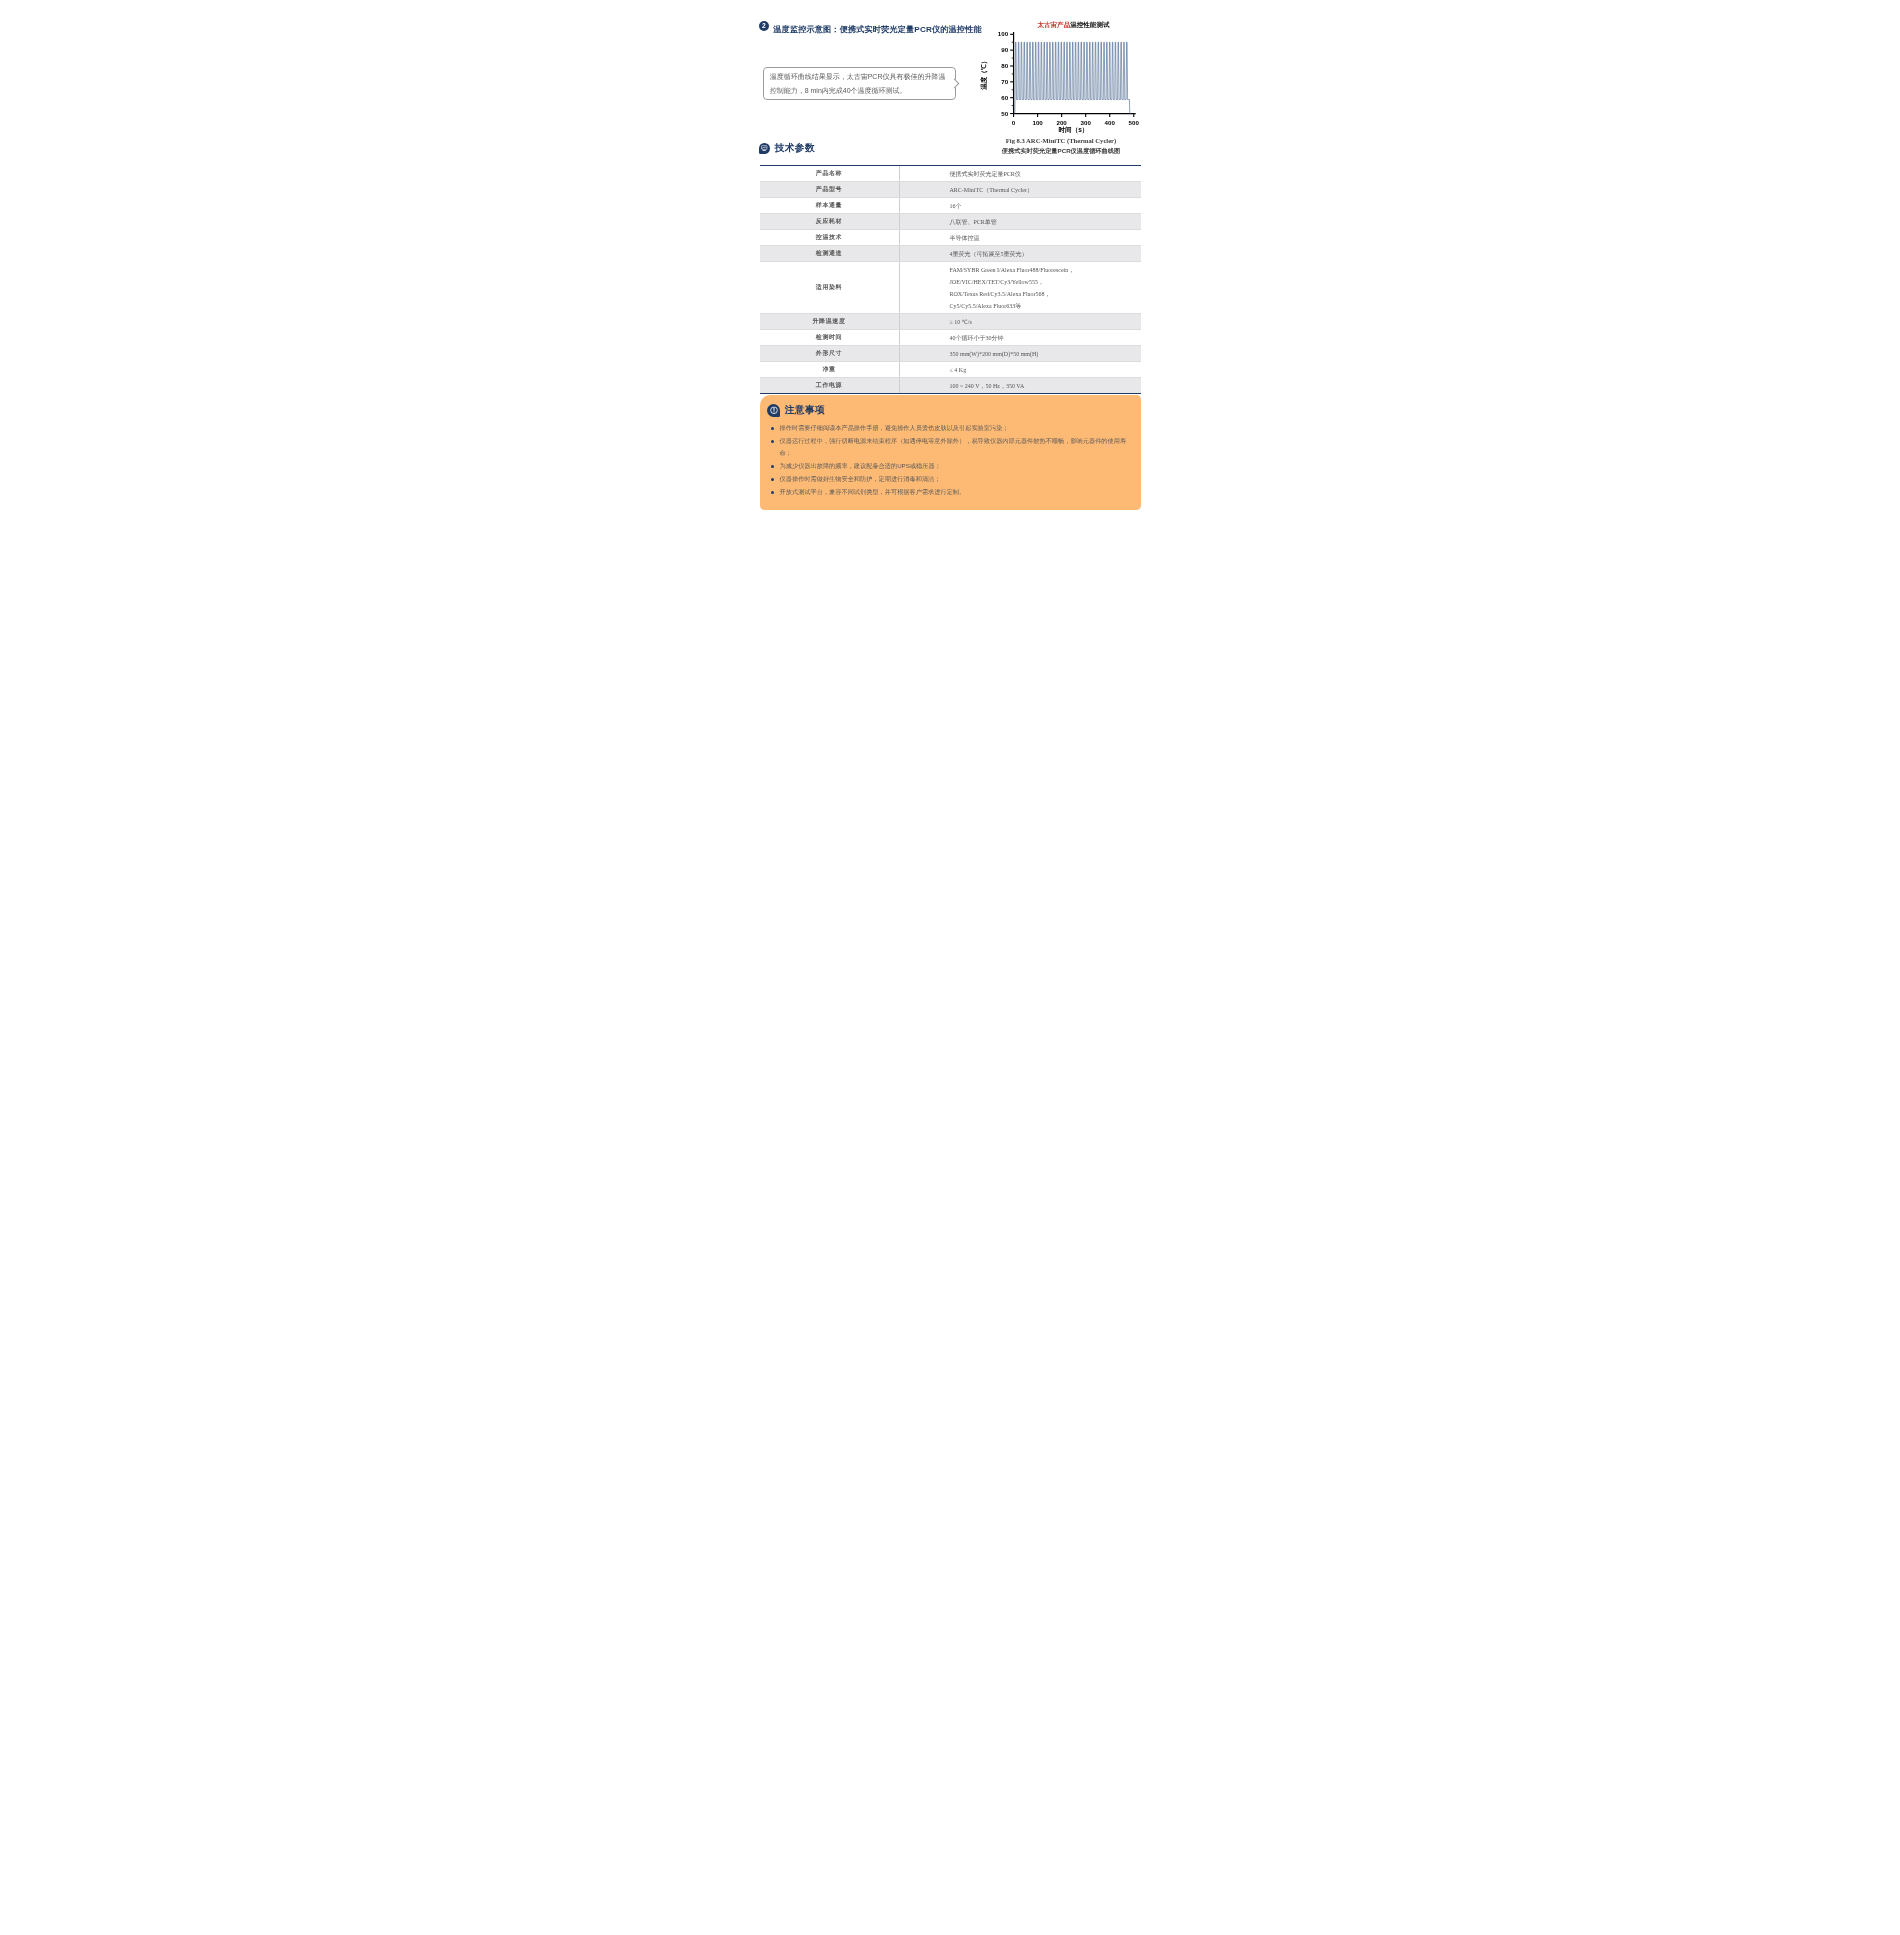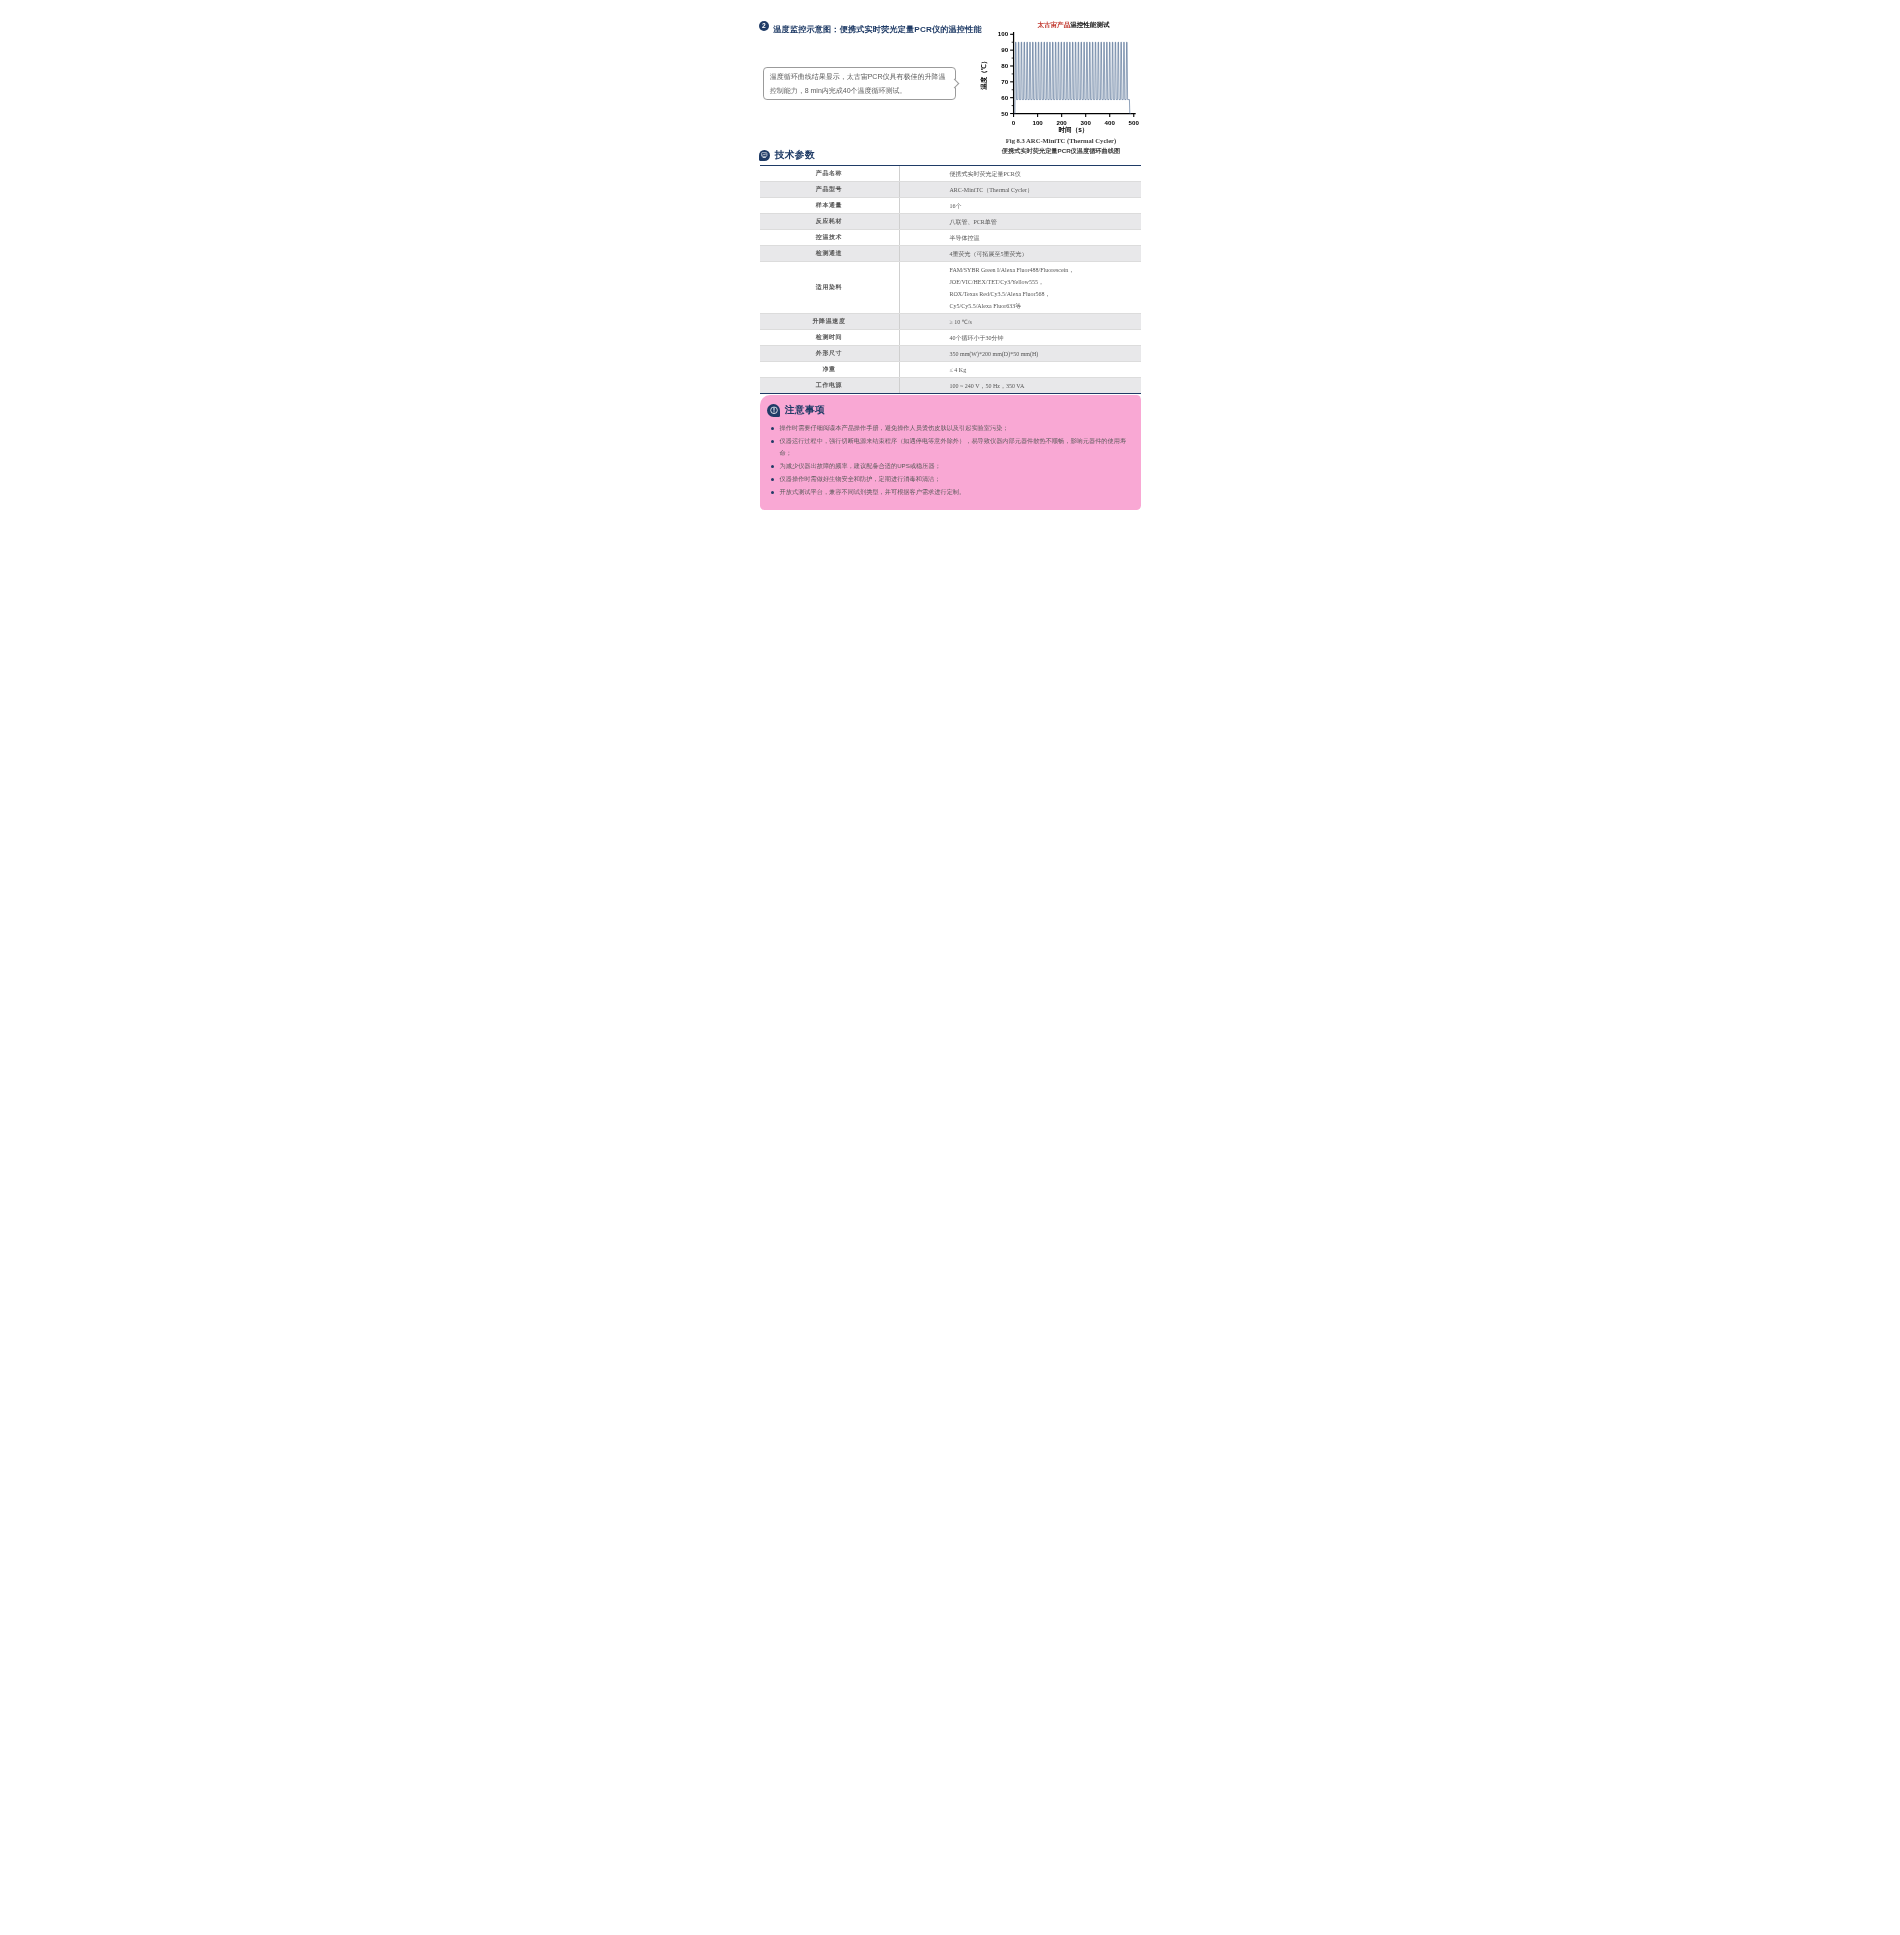--- a/index.html
+++ b/index.html
@@ -24,40 +24,40 @@
   
   .chart-block{position:absolute;left:267px;top:20px;width:163px;}
   .chart-title{font:700 17px "Liberation Sans",sans-serif;}
   .tick-label{font:700 16px "Liberation Sans",sans-serif;fill:#000;}
   .ax-label{font:700 17px "Liberation Sans",sans-serif;fill:#000;}
   .fig-caption{margin-top:0.8px;text-align:center;font-weight:700;color:#3f3f3f;line-height:10px;}
   .fig-caption .cap1{font-family:"Liberation Serif",serif;font-size:6.6px;}
   .fig-caption .cap2{font-size:6.2px;}
 
   
-  .specs-header{position:absolute;left:46px;top:142px;display:flex;align-items:center;gap:4.6px;margin-top:7px;}
+  .specs-header{position:absolute;left:46px;top:142px;display:flex;align-items:center;gap:4.6px;}
   .blob{width:11.6px;height:11.6px;display:flex;align-items:center;justify-content:center;flex:0 0 auto;}
   .blob.monitor{border-radius:50% 50% 50% 1.2px;}
   .blob.alert{width:13px;height:13px;border-radius:50% 50% 1.2px 50%;}
   .h2-title{font-size:9.7px;font-weight:700;letter-spacing:0.4px;}
 
   .spec-table{position:absolute;left:47px;top:165px;width:381px;}
   .trow{display:flex;min-height:14.7px;}
   .trow + .trow{border-top:0.4px solid #dcdcdc;}
   .trow.gray{background:#e8e8ea;}
   .tlabel{width:139px;display:flex;align-items:center;justify-content:center;
           font-size:6px;font-weight:700;letter-spacing:0.6px;color:#555;
           border-right:0.4px solid #cfcfcf;}
   .tvalue{flex:1;display:flex;align-items:center;padding:1.5px 3.9px 1.5px 50px;
           font-family:"Liberation Serif",serif;font-size:6px;color:#555;
           line-height:12px;white-space:pre-line;}
 
   
   .notes{position:absolute;left:47px;top:395px;width:381px;height:115px;
-         background:#f9a8d4;border-radius:10px 4.6px 4.6px 4.6px;}
+         background:#fdba74;border-radius:10px 4.6px 4.6px 4.6px;}
   .notes-header{display:flex;align-items:center;gap:4.6px;margin:8.5px 0 0 7.7px;}
   .notes-list{margin:5.4px 0 0 11.6px;padding:0;list-style:none;}
   .notes-list li{position:relative;padding-left:8.5px;max-width:348px;
                  font-size:6.2px;color:#5a5a5a;line-height:12.8px;}
   .bullet-dot{position:absolute;left:0;top:5px;width:3.1px;height:3.1px;border-radius:50%;}
 </style>
 </head>
 <body>
 
 <div class="page">

